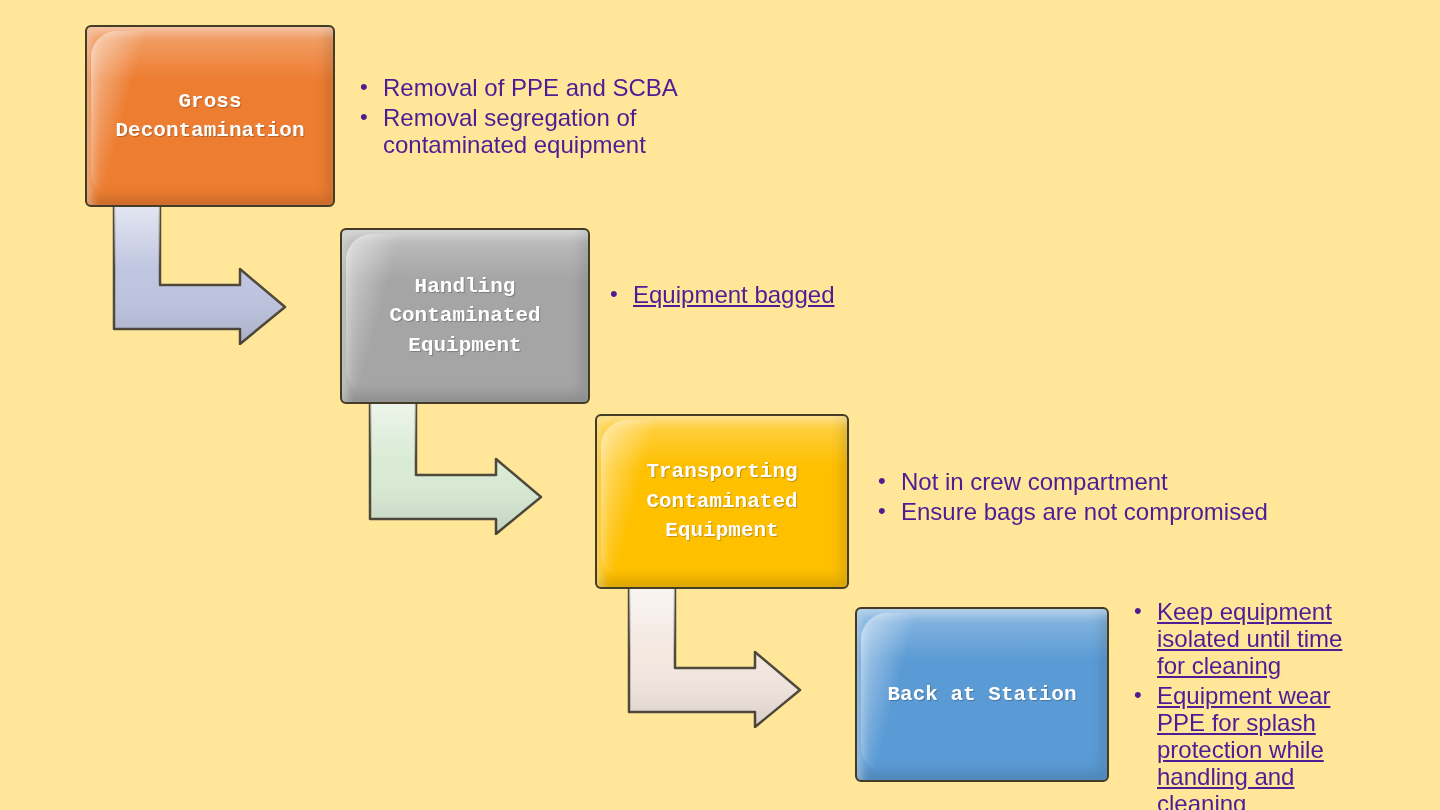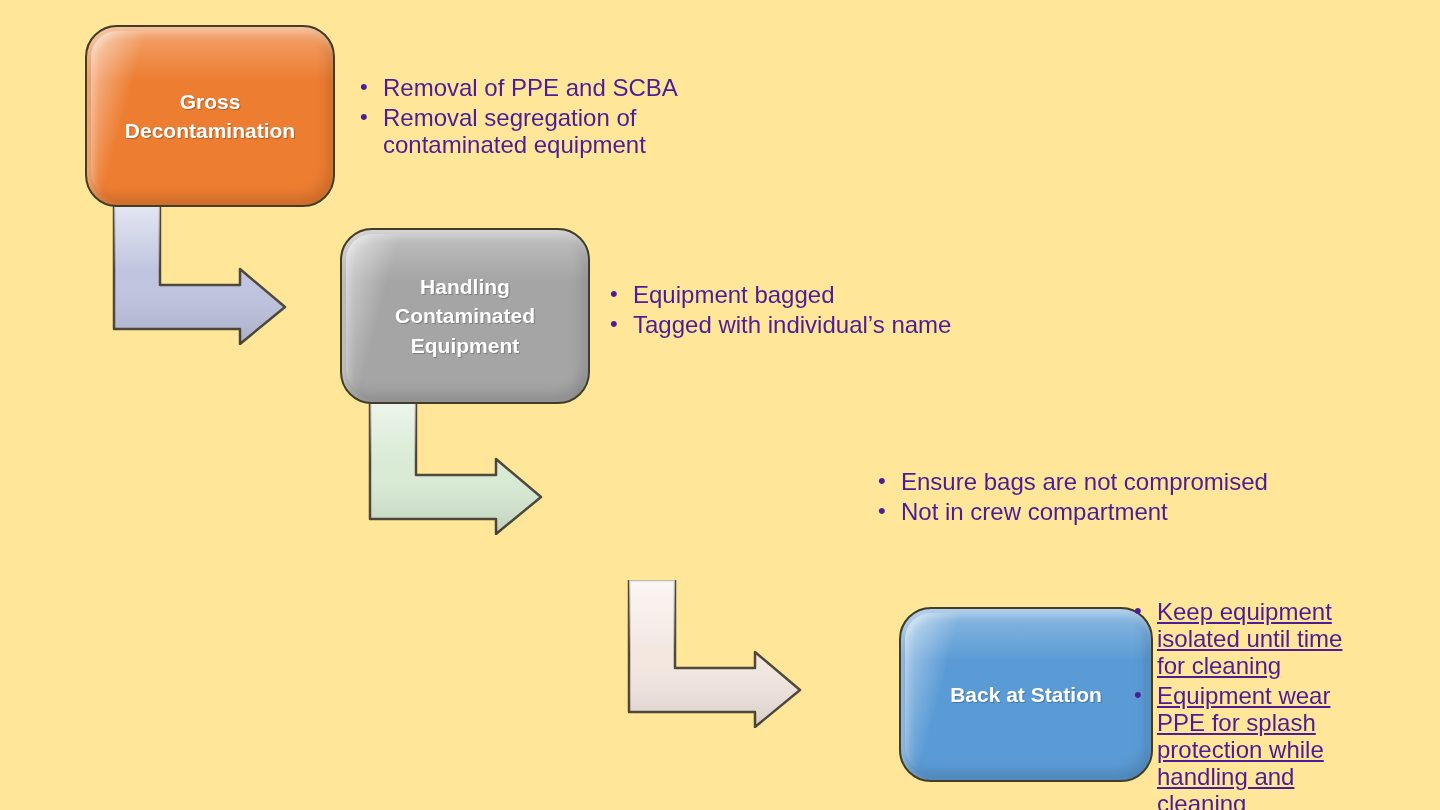--- a/index.html
+++ b/index.html
@@ -11,31 +11,32 @@
     height: 810px;
     overflow: hidden;
     background: #FFE699;
   }
 
   
   .box {
     position: absolute;
     z-index: 2;
     border: 2px solid #433C27;
-    border-radius: 32px;
+    border-radius: 6px;
     background:
       linear-gradient(180deg, rgba(255,255,255,.30), rgba(255,255,255,0) 30%),
       var(--box-color, #ccc);
     box-shadow:
       inset 5px 6px 10px rgba(255,255,255,.40),
       inset -4px -7px 14px rgba(0,0,0,.16);
     display: flex;
     align-items: center;
     justify-content: center;
     text-align: center;
+    font-family: Liberation Mono, monospace;
   }
   .box::before {
     content: "";
     position: absolute;
     inset: 4px 8px 7px 4px;
     border-radius: 26px;
     background: linear-gradient(105deg, rgba(255,255,255,.55), rgba(255,255,255,0) 20%);
     pointer-events: none;
   }
   .box-title {
@@ -44,21 +45,21 @@
     font-weight: bold;
     font-size: 21px;
     line-height: 1.4;
     padding: 0 26px;
     text-shadow: 1px 1px 1px rgba(0,0,0,.25);
   }
 
   .box1 { left:  85px; top:  25px; width: 246px; height: 178px; }
   .box2 { left: 340px; top: 228px; width: 246px; height: 172px; }
   .box3 { left: 595px; top: 414px; width: 250px; height: 171px; }
-  .box4 { left: 855px; top: 607px; width: 250px; height: 171px; margin-left: 44px; }
+  .box4 { left: 855px; top: 607px; width: 250px; height: 171px; }
 
   
   .arrow { position: absolute; z-index: 1; width: 176px; height: 148px; }
   .arrow1 { left: 112px; top: 197px; }
   .arrow2 { left: 368px; top: 387px; }
   .arrow3 { left: 627px; top: 580px; }
   .arrow svg { display: block; }
   .arrow .arrow-base { fill: var(--arrow-color, #ccc); stroke: #4E483A; stroke-width: 2.5; stroke-linejoin: round; }
 
   
@@ -74,21 +75,21 @@
   }
   .bullets li { position: relative; padding-left: 25px; margin-bottom: 3px; }
   .bullets li::before {
     content: "\2022";
     position: absolute;
     left: 2px;
     top: -1px;
     font-size: 22px;
   }
   .bullets1 { left: 358px; top:  74px; width: 352px; }
-  .bullets2 { left: 608px; top: 281px; width: 400px; }
+  .bullets2 { left: 608px; top: 281px; width: 400px; text-decoration: underline; }
   .bullets3 { left: 876px; top: 468px; width: 420px; }
   .bullets4 { left: 1132px; top: 598px; width: 236px; text-decoration: underline; }
 </style>
 </head>
 <body>
 
 <div class="canvas">
 
   <div class="box box1" style="--box-color: #ED7D31;">
     <span class="box-title">Gross Decontamination</span>
@@ -110,40 +111,42 @@
       <path class="arrow-base" d="M2,0 H48 V88 H128 V72 L173,110 L128,147 V132 H2 Z"></path>
       <path fill="url(#shine1)" d="M2,0 H48 V88 H128 V72 L173,110 L128,147 V132 H2 Z"></path>
     </svg>
   </div>
 
   <div class="box box2" style="--box-color: #A5A5A5;">
     <span class="box-title">Handling Contaminated Equipment</span>
   </div>
   <ul class="bullets bullets2">
     <li>Equipment bagged</li>
-    <li>Tagged with individual’s name</li>
   </ul>
 
   <div class="arrow arrow2" style="--arrow-color: #D9EBD5;">
     <svg width="176" height="148" viewBox="0 0 176 148" aria-hidden="true">
       <defs>
         <linearGradient id="shine2" x1="0" y1="0" x2="0" y2="1">
           <stop offset="0" stop-color="#ffffff" stop-opacity="0.65"></stop>
           <stop offset="0.5" stop-color="#ffffff" stop-opacity="0"></stop>
           <stop offset="1" stop-color="#000000" stop-opacity="0.12"></stop>
         </linearGradient>
       </defs>
       <path class="arrow-base" d="M2,0 H48 V88 H128 V72 L173,110 L128,147 V132 H2 Z"></path>
       <path fill="url(#shine2)" d="M2,0 H48 V88 H128 V72 L173,110 L128,147 V132 H2 Z"></path>
     </svg>
   </div>
 
+  <div class="box box3" style="--box-color: #FFC000;">
+    <span class="box-title">Transporting Contaminated Equipment</span>
+  </div>
   <ul class="bullets bullets3">
+    <li>Not in crew compartment</li>
     <li>Ensure bags are not compromised</li>
-    <li>Not in crew compartment</li>
   </ul>
 
   <div class="arrow arrow3" style="--arrow-color: #F3E7E0;">
     <svg width="176" height="148" viewBox="0 0 176 148" aria-hidden="true">
       <defs>
         <linearGradient id="shine3" x1="0" y1="0" x2="0" y2="1">
           <stop offset="0" stop-color="#ffffff" stop-opacity="0.65"></stop>
           <stop offset="0.5" stop-color="#ffffff" stop-opacity="0"></stop>
           <stop offset="1" stop-color="#000000" stop-opacity="0.12"></stop>
         </linearGradient>

